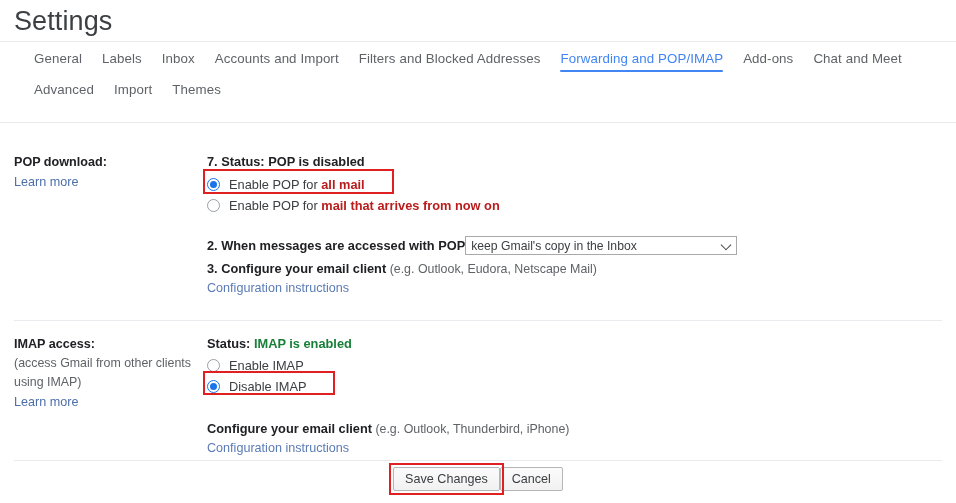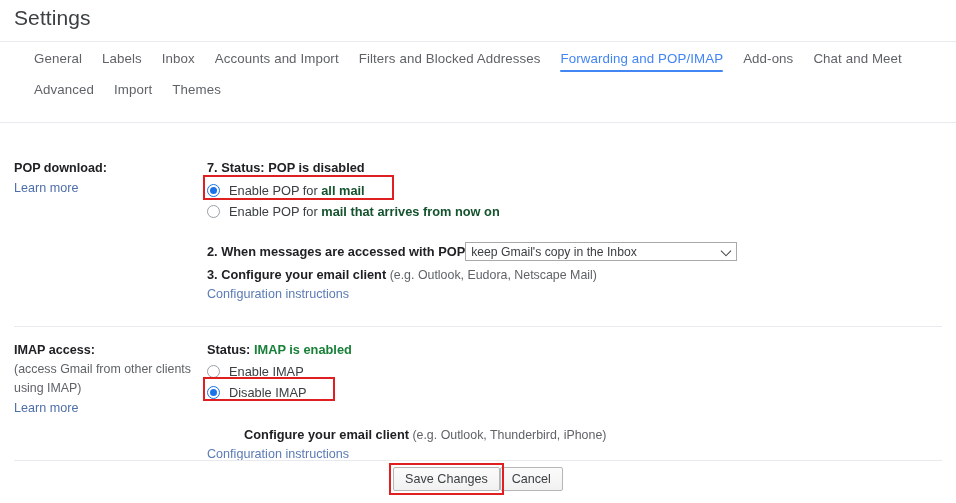--- a/index.html
+++ b/index.html
@@ -8,21 +8,21 @@
     width: 956px; height: 503px;
     background: #ffffff;
     font-family: "Liberation Sans", sans-serif;
     -webkit-font-smoothing: antialiased;
   }
   .page { position: relative; width: 956px; height: 503px; overflow: hidden; background:#fff; }
 
   
   .page-title {
     position: absolute; left: 14px; top: 6px;
-    font-size: 21px; color: #3c4043; font-weight: 400;
+    font-size: 27px; color: #3c4043; font-weight: 400;
     letter-spacing: .1px;
   }
   .hdr-rule {
     position: absolute; left: 0; top: 41px; width: 956px; height: 1px;
     background: #e8eaed;
   }
 
   
   .tabs-wrap { position: absolute; left: 0; top: 47px; width: 956px; margin-left: 20px; }
   .tab-row { display: flex; align-items: flex-start; padding-left: 14px; height: 31px; }
@@ -38,21 +38,21 @@
     content: ""; position: absolute; left: 0; right: 0; bottom: 0;
     height: 2px; background: #4285f4; border-radius: 1px;
   }
 
   .tabs-rule {
     position: absolute; left: 0; top: 122px; width: 956px; height: 1px;
     background: #e8eaed;
   }
 
   
-  .body { position: absolute; left: 0; top: 144px; width: 956px; }
+  .body { position: absolute; left: 0; top: 138px; width: 956px; }
 
   .section { position: relative; display: flex; padding: 14px 0 0 0; }
   .sec-rule {
     position: absolute; left: 14px; right: 14px; height: 1px; background: #e8eaed;
   }
 
   .col-left { width: 207px; padding-left: 14px; flex: 0 0 207px; }
   .col-right { flex: 1 1 auto; position: relative; }
 
   .lbl-bold { font-size: 12.6px; font-weight: bold; color: #202124; line-height: 20px; }
@@ -71,21 +71,21 @@
     width: 13px; height: 13px; border-radius: 50%;
     border: 1.3px solid #9aa0a6; background: #fff;
     margin-right: 9px; flex: 0 0 13px; position: relative;
   }
   .radio.on { border-color: #1a73e8; }
   .radio.on::after {
     content: ""; position: absolute; left: 50%; top: 50%;
     width: 7px; height: 7px; margin: -3.5px 0 0 -3.5px;
     border-radius: 50%; background: #1a73e8;
   }
-  .b { font-weight: bold; color: #14532d; }
+  .b { font-weight: bold; color: #b91c1c; }
 
   
   .annot {
     position: absolute; border: 2px solid #e02020; pointer-events: none;
   }
 
   
   .row-inline { display: flex; }
   .select {
     position: relative; display: inline-flex; align-items: center;
@@ -193,21 +193,21 @@
         <div class="radio-line" style="margin-top:2px;">
           <span class="radio"></span>
           <span>Enable IMAP</span>
         </div>
 
         <div class="radio-line">
           <span class="radio on"></span>
           <span>Disable IMAP</span>
         </div>
 
-        <div style="margin-top:22px;margin-left:37px;">
+        <div style="margin-top:22px;">
           <span class="headline">Configure your email client</span><span class="lbl-note"> (e.g. Outlook, Thunderbird, iPhone)</span>
         </div>
         <div class="link2" style="line-height:19px;">Configuration instructions</div>
 
         <div class="annot" style="left:-4px; top:37px; width:132px; height:24px;"></div>
       </div>
     </div>
 
   </div>
 

